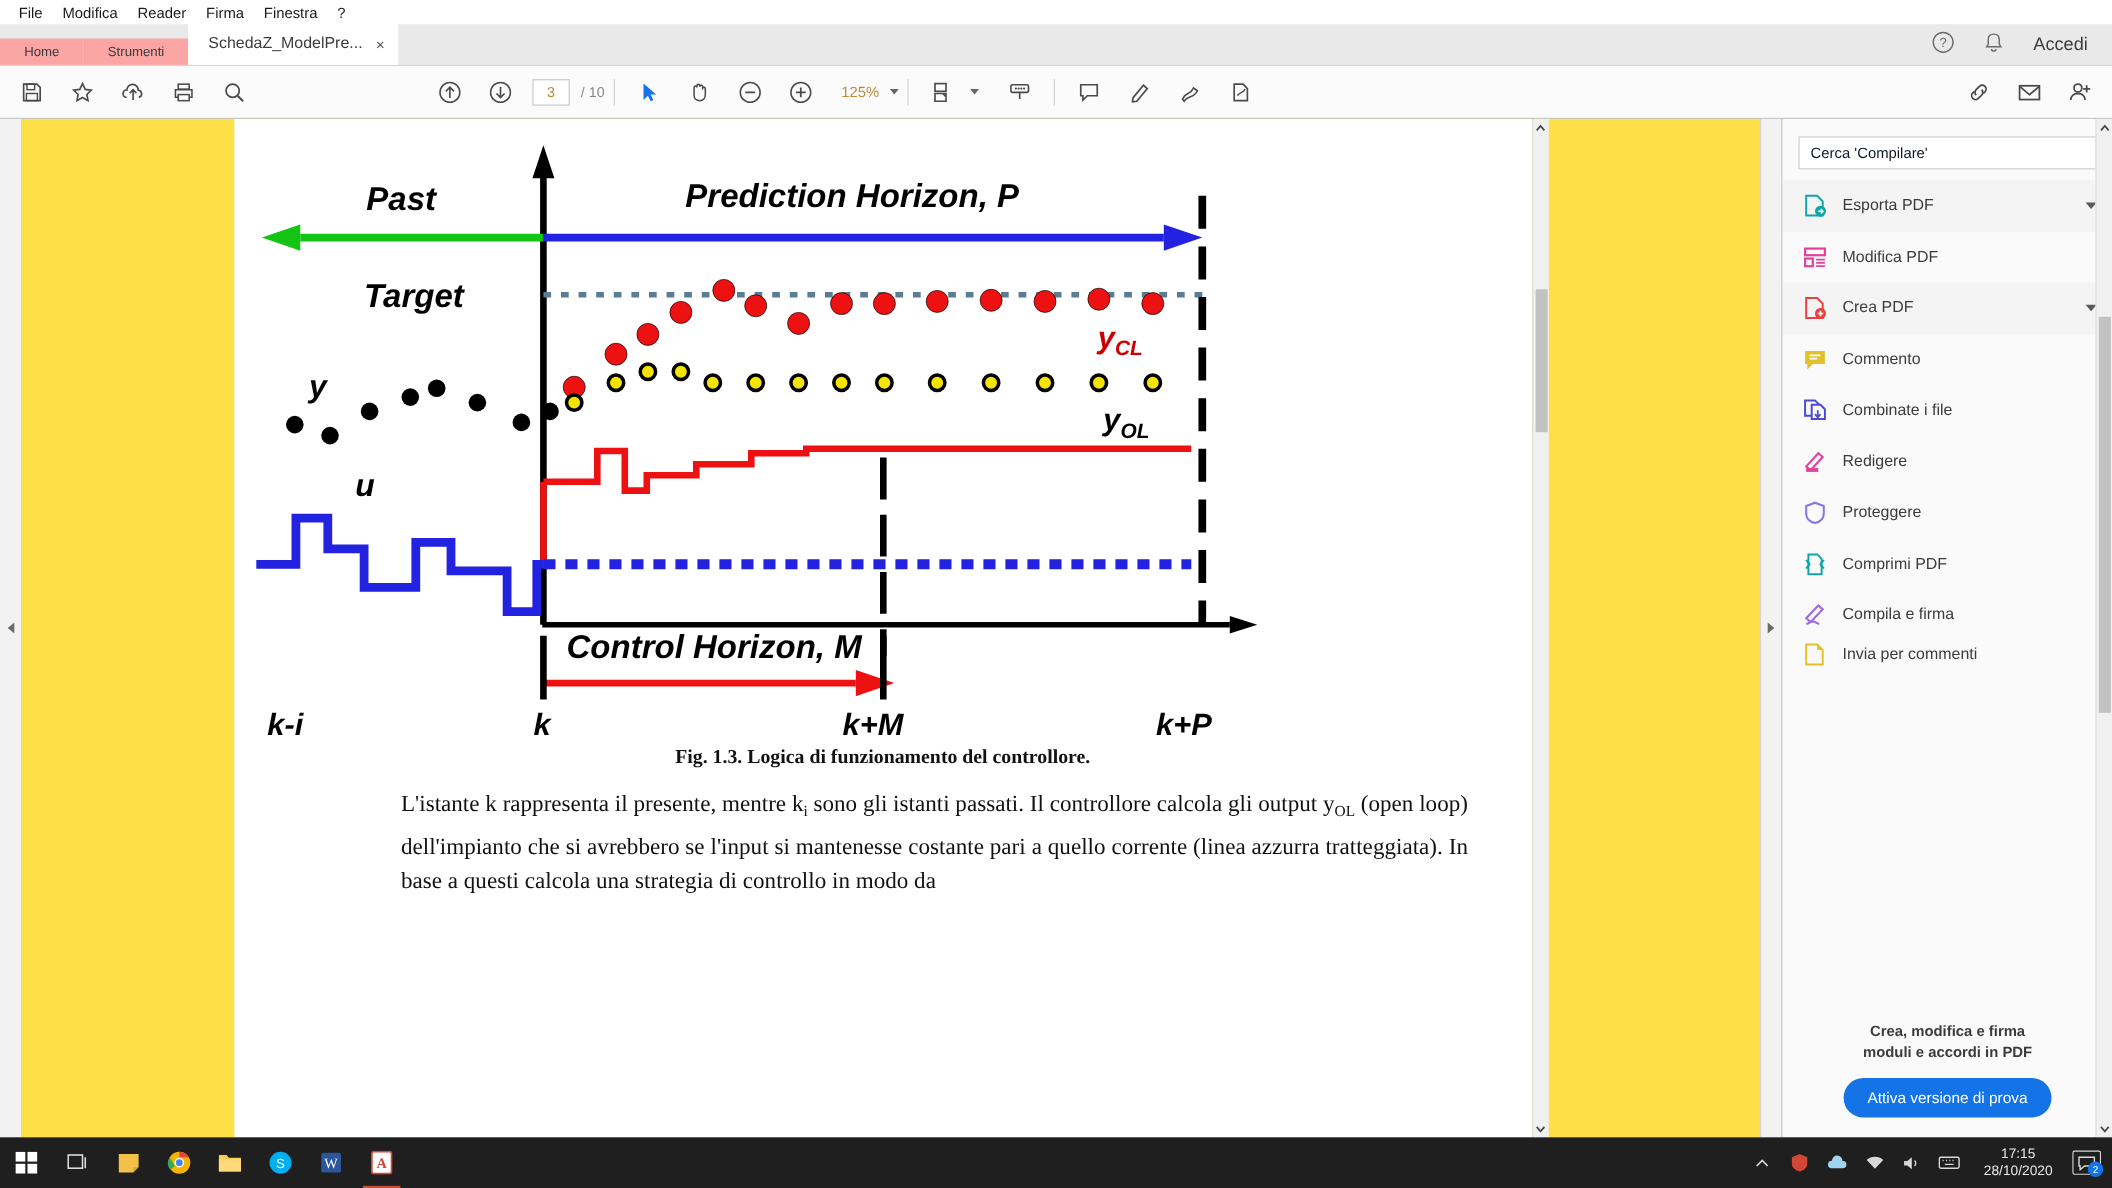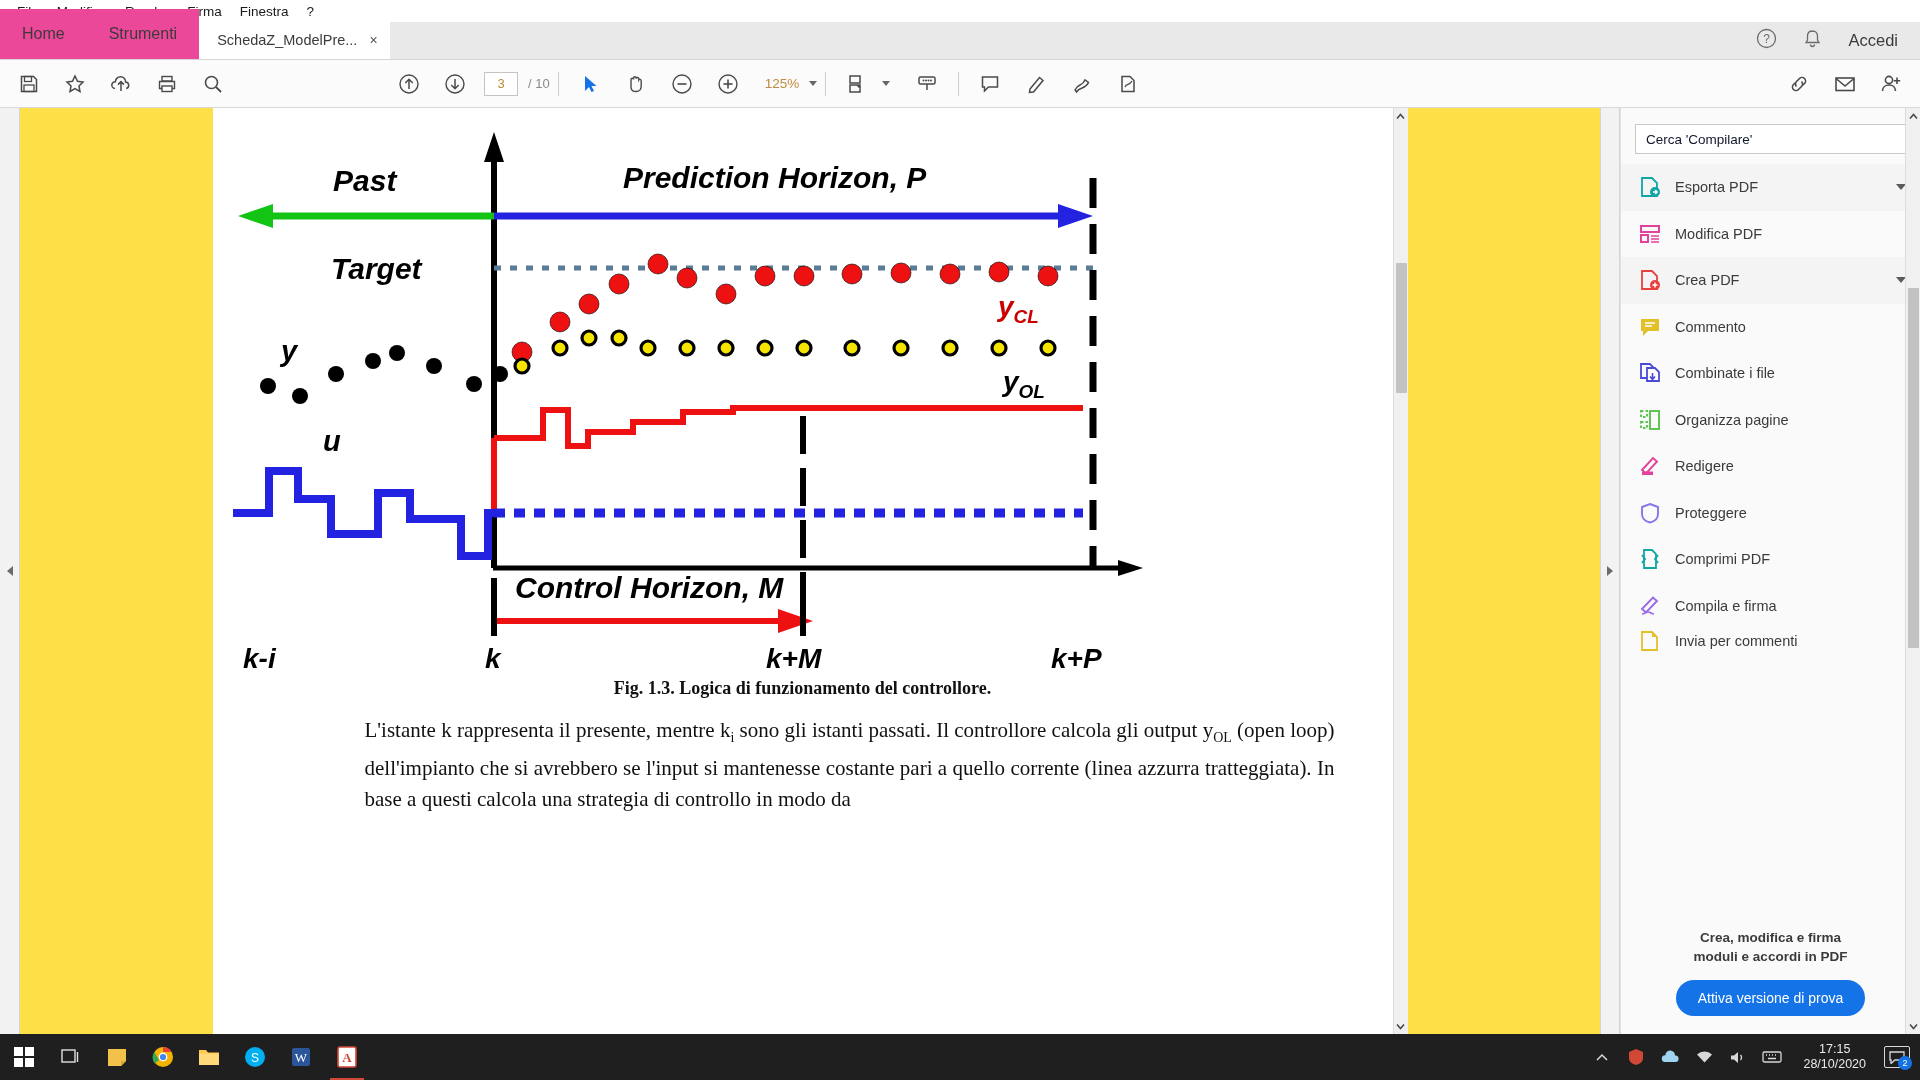--- a/index.html
+++ b/index.html
@@ -34,22 +34,22 @@
   
   .menubar { height: 22px; display: flex; align-items: center; padding-left: 8px; gap: 0px; flex: 0 0 22px; }
   .menubar .mi { font-size: 13.5px; color: #1a1a1a; padding: 2px 9px; text-align: right; }
 
   
   .tabstrip {
     height: 38px; background: #e9e9e9; display: flex; align-items: flex-end;
     flex: 0 0 38px; border-bottom: 1px solid #d6d6d6;
   }
   .tab-home, .tab-tools {
-    height: 50px; display: flex; align-items: center; padding: 0 22px;
-    font-size: 16px; color: #3b3b3b; background: #ec4899;
+    height: 24px; display: flex; align-items: center; padding: 0 22px;
+    font-size: 12px; color: #3b3b3b; background: #fca5a5;
   }
   .tab-doc {
     height: 38px; display: flex; align-items: center; gap: 12px;
     padding: 0 12px 0 18px; background: #ffffff; font-size: 14.5px; color: #3b3b3b;
     min-width: 178px; position: relative;
   }
   .tab-doc .tab-label { white-space: nowrap; }
   .tab-close { font-size: 14px; color: #555; cursor: pointer; line-height: 1; }
 
   
@@ -540,30 +540,20 @@
           <span class="ti-icon">
             <svg width="22" height="22" viewBox="0 0 22 22">
                 <path d="M2 2 h9 l4 4 v10 H2 z" fill="none" stroke="#4a4ad8" stroke-width="1.8"></path>
                 <path d="M8 6 h8 l4 4 v9 H8 z" fill="#fff" stroke="#4a4ad8" stroke-width="1.8"></path>
                 <path d="M13.5 11 v6 M11 14.5 L13.5 17.5 L16 14.5" stroke="#4a4ad8" stroke-width="1.6" fill="none"></path>
               </svg>
           </span>
           <span class="ti-label">Combinate i file</span>
         </div>
 
-        <div class="tool-item">
-          <span class="ti-icon">
-            <svg width="22" height="22" viewBox="0 0 22 22">
-                <rect x="11" y="2" width="9" height="18" fill="none" stroke="#5ec453" stroke-width="2"></rect>
-                <rect x="2" y="2" width="6" height="6" fill="none" stroke="#5ec453" stroke-width="2" stroke-dasharray="2.5,2"></rect>
-                <rect x="2" y="13" width="6" height="6" fill="none" stroke="#5ec453" stroke-width="2" stroke-dasharray="2.5,2"></rect>
-              </svg>
-          </span>
-          <span class="ti-label">Organizza pagine</span>
-        </div>
 
         <div class="tool-item">
           <span class="ti-icon">
             <svg width="22" height="22" viewBox="0 0 22 22">
                 <path d="M3 15 L14 3 L18 6.5 L7 18.5 z" fill="none" stroke="#e2429b" stroke-width="1.9"></path>
                 <rect x="3" y="16.5" width="11" height="3.5" fill="#e2429b"></rect>
               </svg>
           </span>
           <span class="ti-label">Redigere</span>
         </div>

